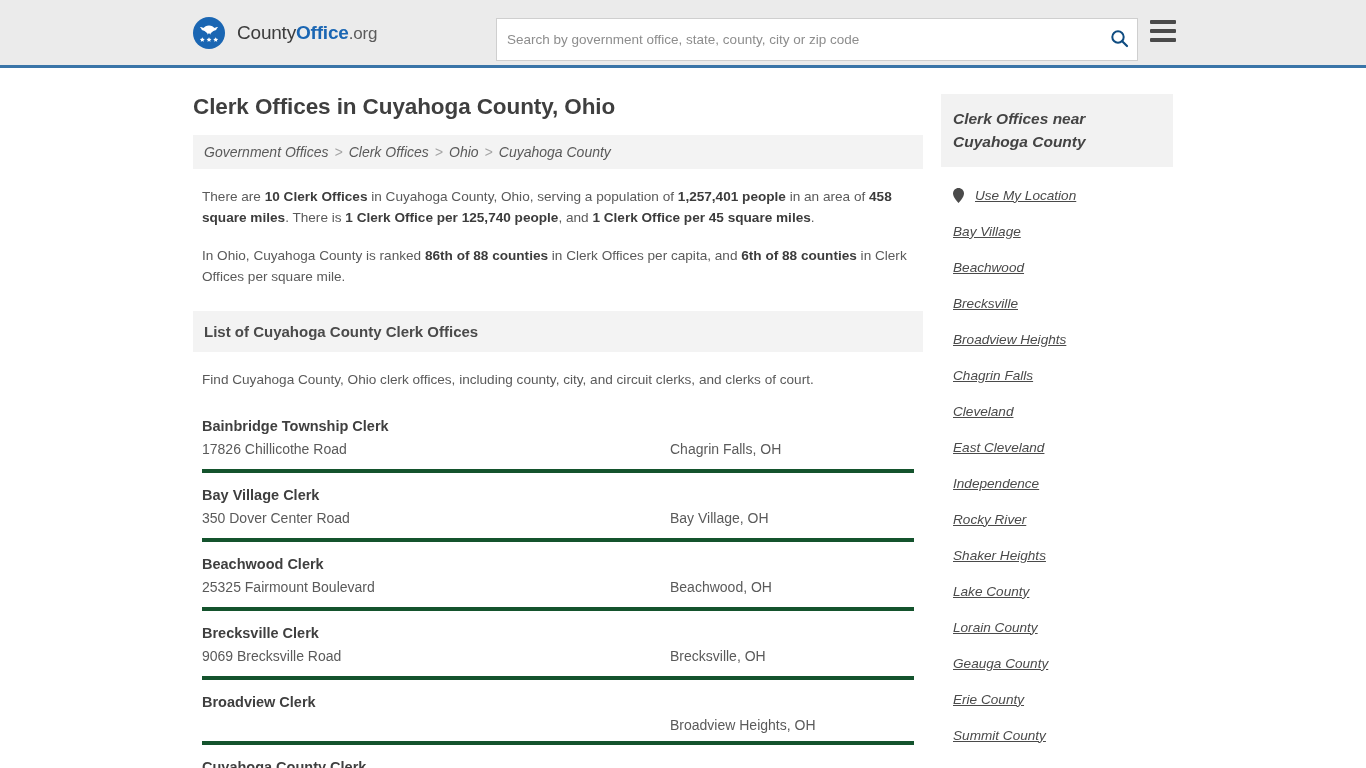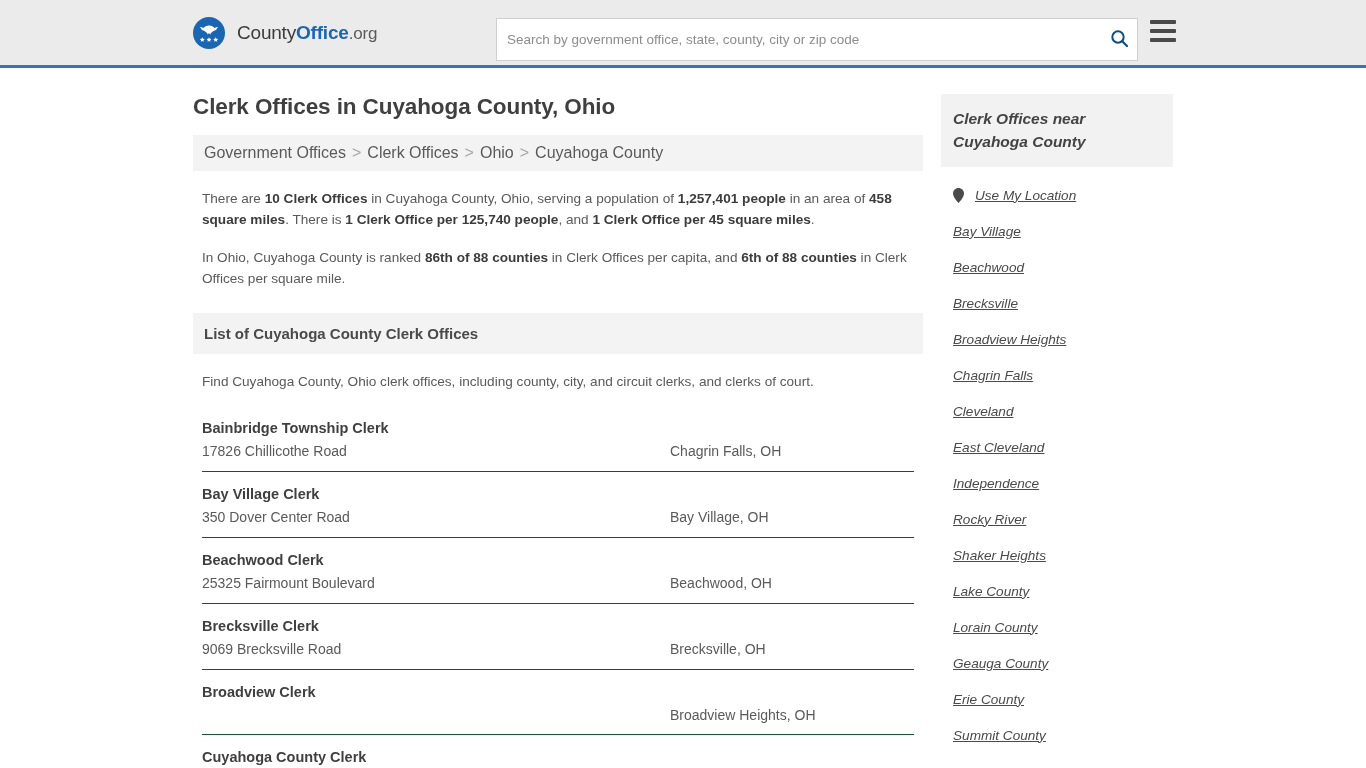--- a/index.html
+++ b/index.html
@@ -121,25 +121,26 @@
     font-size: 22.5px;
     font-weight: bold;
     color: #3f3f3f;
     margin: 26px 0 15px 0;
     letter-spacing: -0.1px;
   }
 
   .breadcrumb {
     background: #f3f3f3;
     padding: 9px 11px;
-    font-size: 16px;
+    font-size: 14px;
     color: #5a5a5a;
     display: flex;
     flex-wrap: wrap;
     align-items: flex-start;
+    font-style: italic;
   }
   .breadcrumb a {
     color: #5a5a5a;
     text-decoration: none;
     cursor: pointer;
   }
   .breadcrumb .sep { color: #a5a5a5; margin: 0 6px; }
   .breadcrumb .current { color: #5a5a5a; }
 
   .intro { padding: 0 9px; }
@@ -164,21 +165,21 @@
     padding: 0 9px;
     font-size: 13.6px;
     color: #5a5a5a;
     margin-top: 18px;
     line-height: 20px;
   }
 
   .office-list { margin-top: 14px; padding: 0 9px; }
   .office-row {
     position: relative;
-    border-top: 1px solid #14532d;
+    border-top: 4px solid #14532d;
     padding: 13px 0 12px 0;
     min-height: 65px;
   }
   .office-row:first-child { border-top: 0; }
   .office-name {
     display: inline-block;
     font-size: 14.5px;
     font-weight: bold;
     color: #3f3f3f;
     cursor: pointer;

